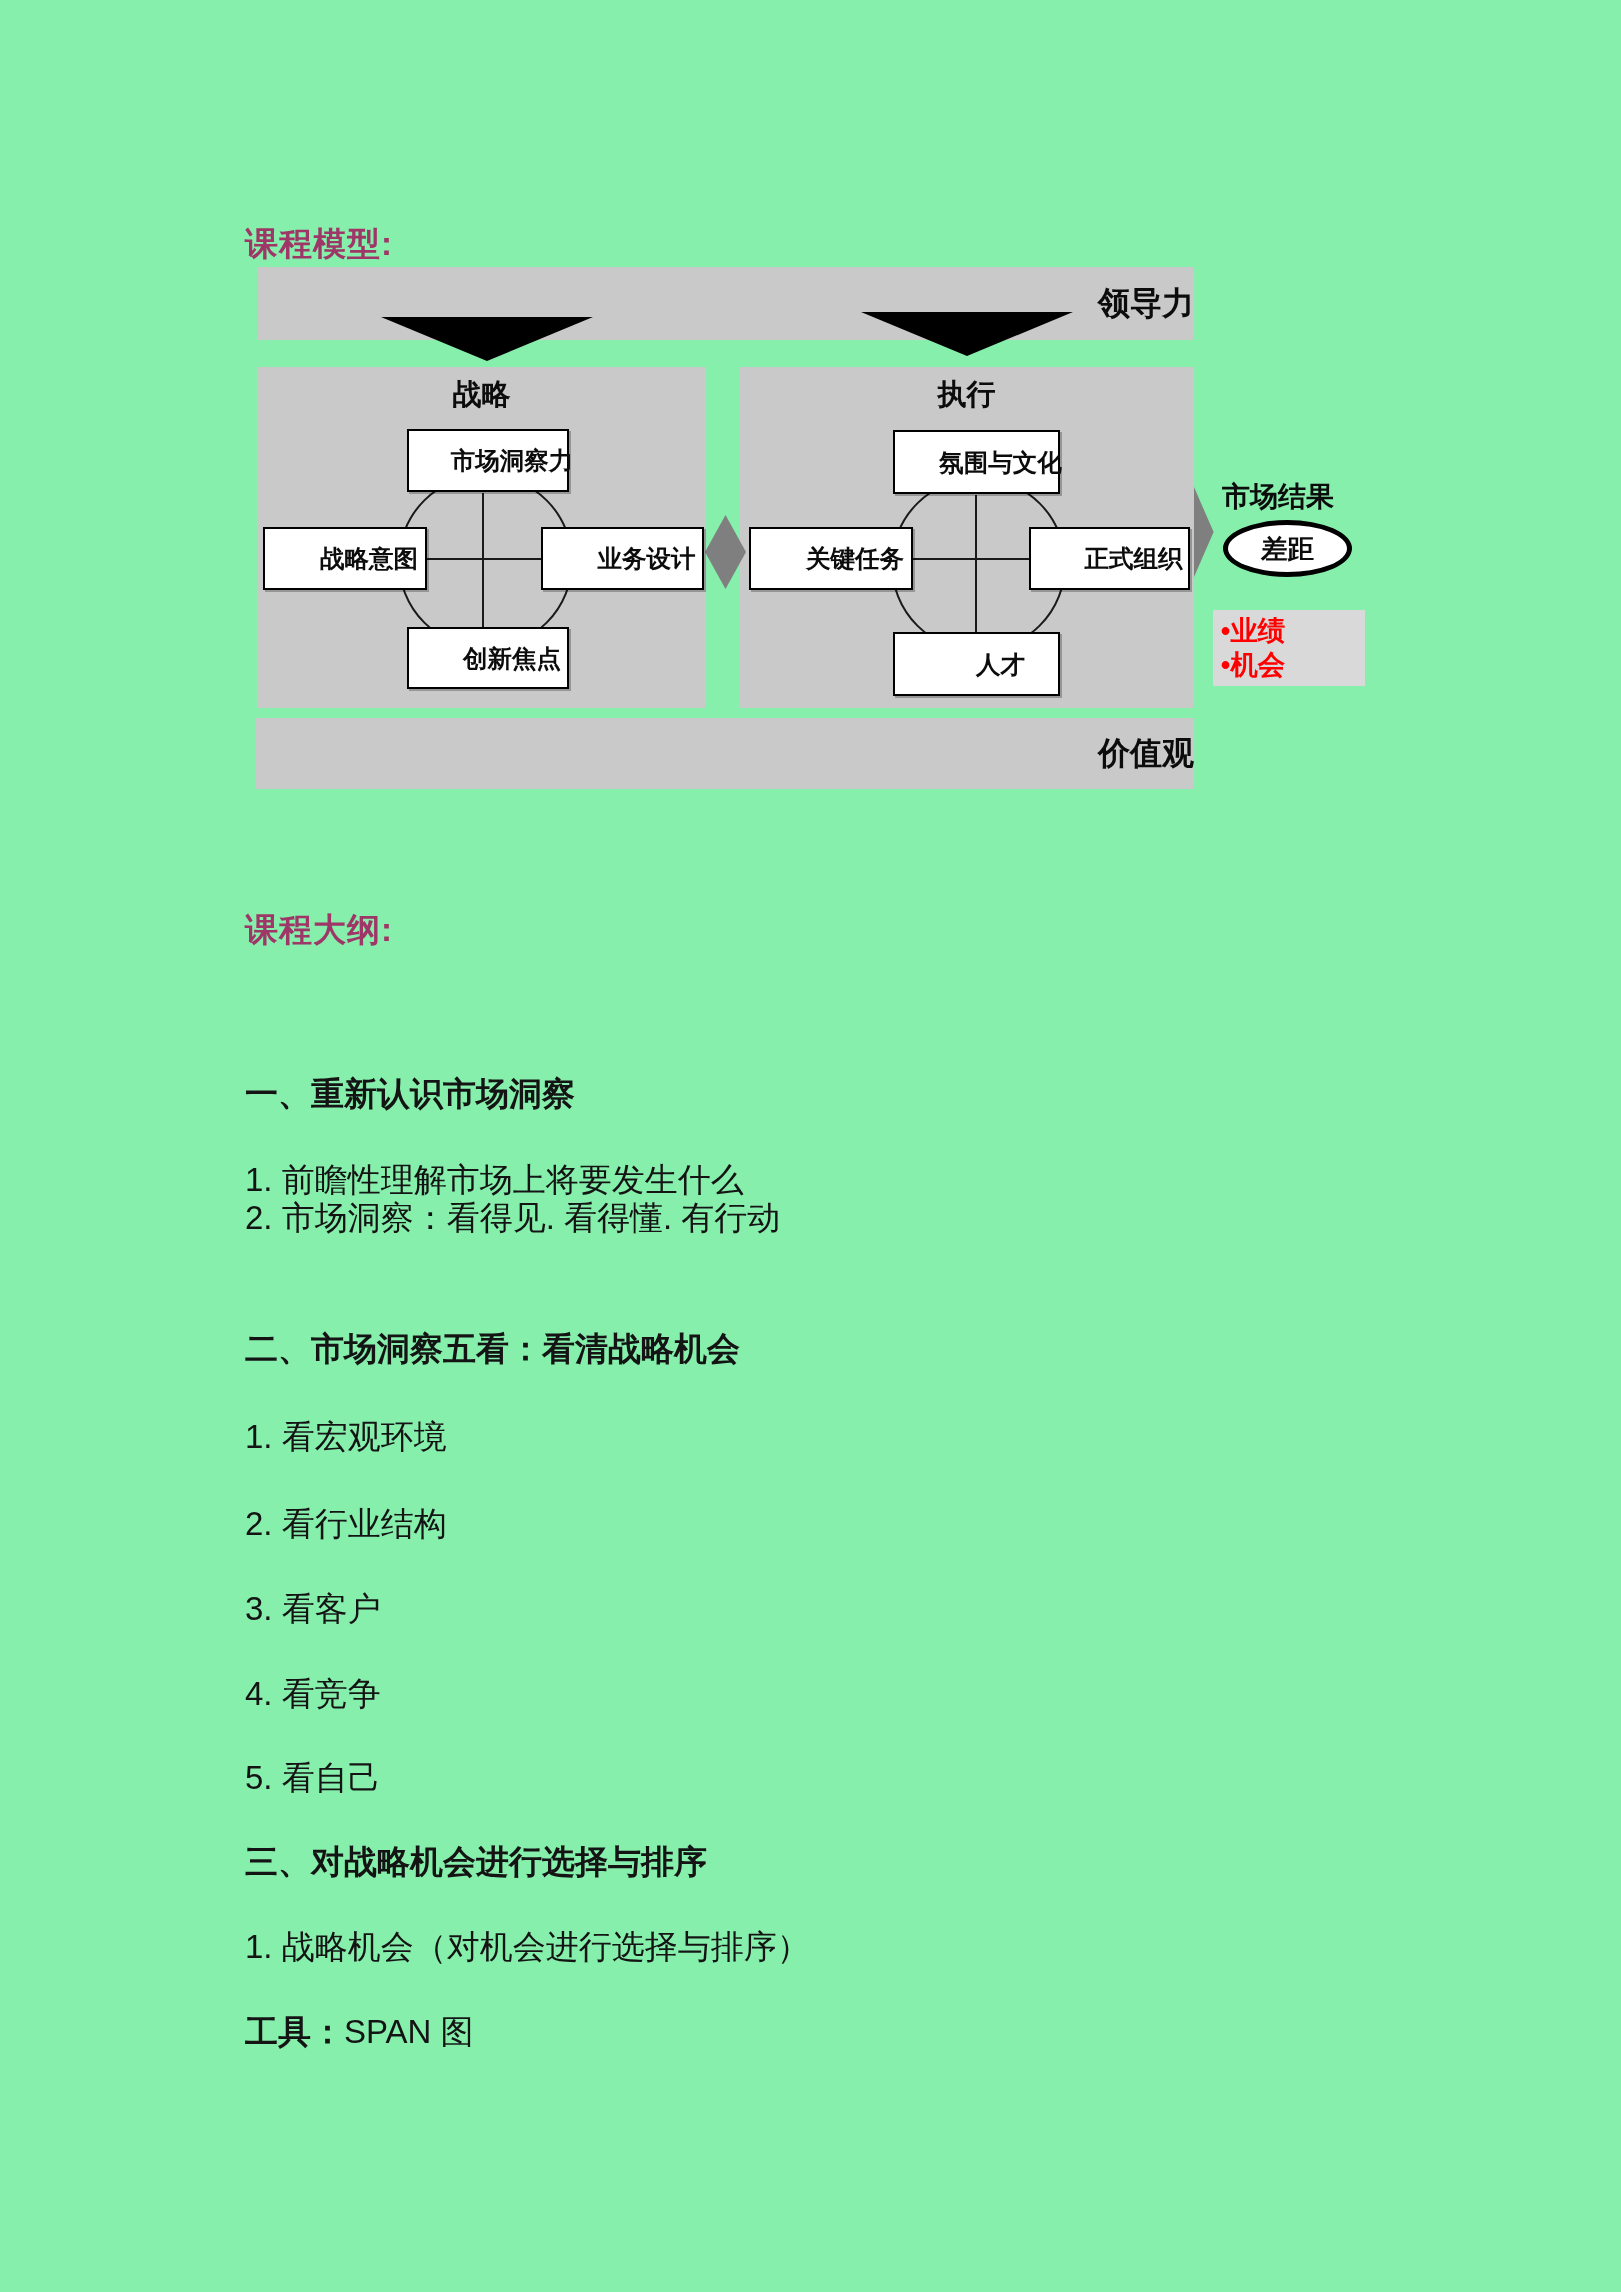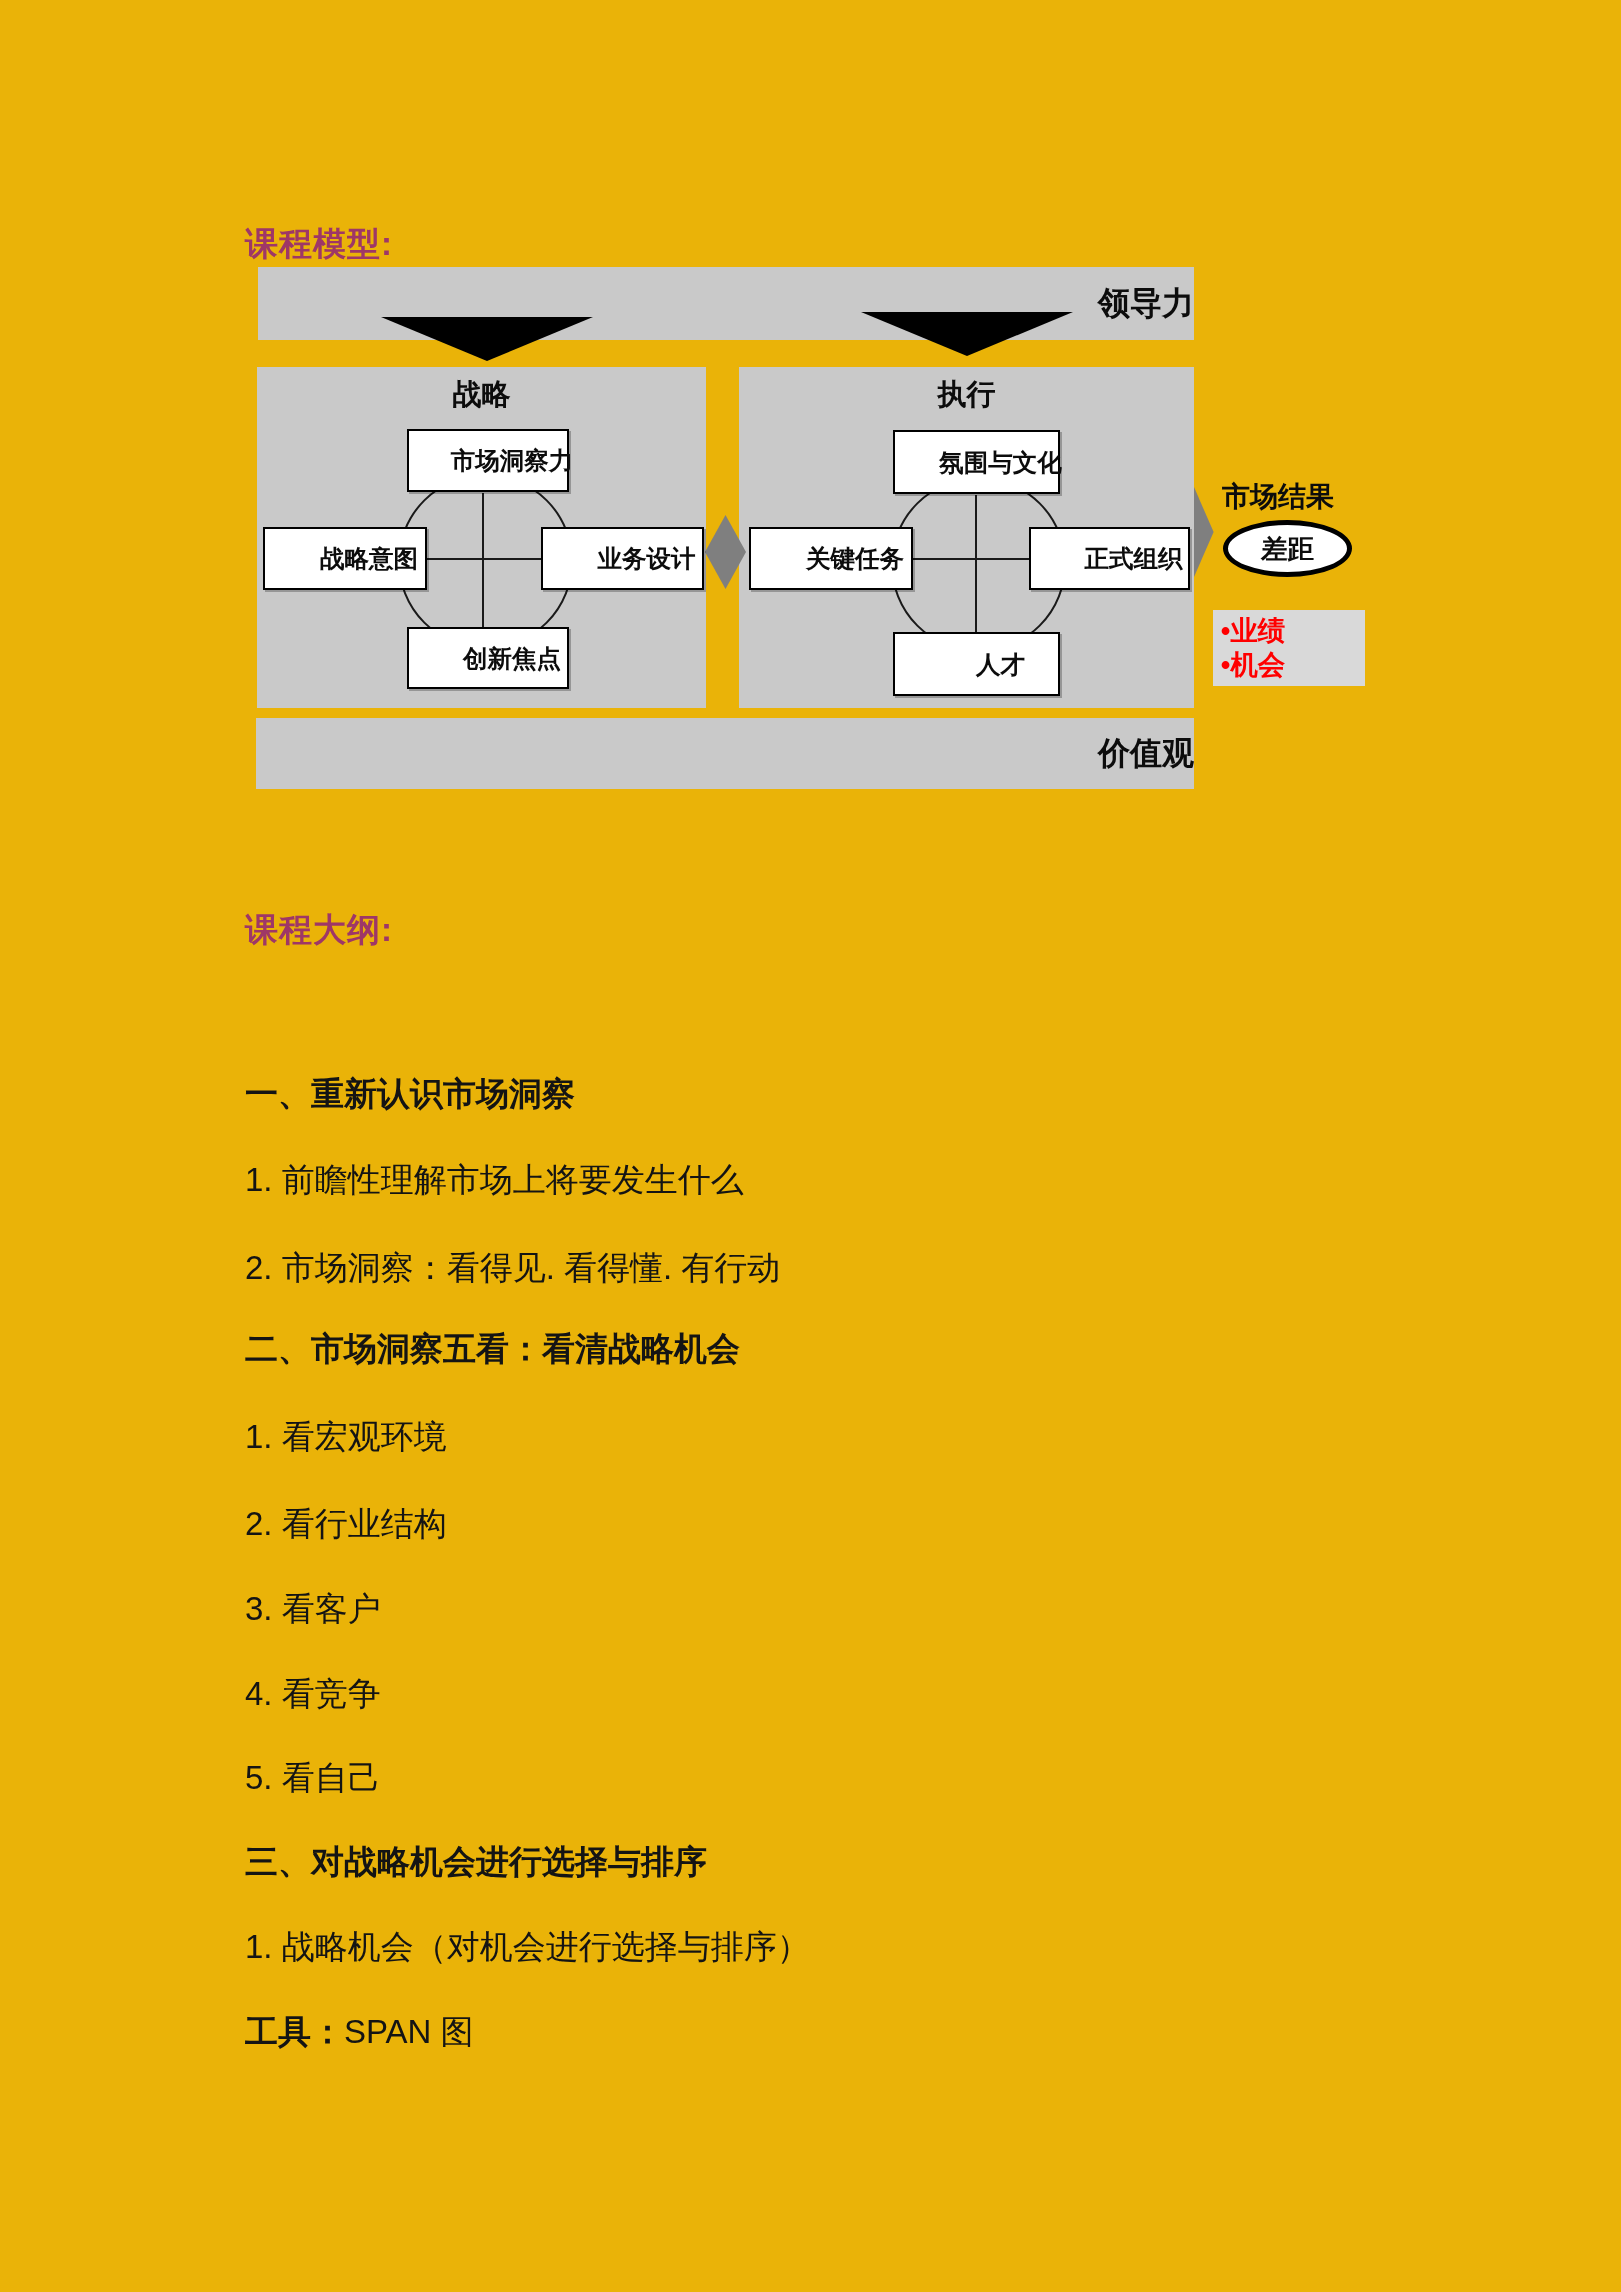--- a/index.html
+++ b/index.html
@@ -1,17 +1,17 @@
 <!DOCTYPE html>
 <html><head>
 <meta charset="utf-8">
 <style>
   html,body{margin:0;padding:0;background:#fff;}
   .page{
-    position:relative;width:1621px;height:2293px;background:#eab308;overflow:hidden;
+    position:relative;width:1621px;height:2293px;background:#86efac;overflow:hidden;
     font-family:"Liberation Sans","DejaVu Sans",sans-serif;color:#111;
   }
   .magenta-heading{
     position:absolute;left:245px;margin:0;
     font-size:33px;font-weight:700;color:#9E3767;letter-spacing:1px;white-space:nowrap;
   }
   
   .band{
     position:absolute;background:#C9C9C9;
     display:flex;align-items:center;justify-content:flex-end;
@@ -117,21 +117,21 @@
 
   <div class="band" style="left:256px;top:718px;width:938px;height:71px">
     <span>价值观</span>
   </div>
 
   <h2 class="magenta-heading" style="top:908px">课程大纲:</h2>
 
   <div class="outline">
     <p class="b" style="top:1074px">一、重新认识市场洞察</p>
     <p class="r" style="top:1160px">1. 前瞻性理解市场上将要发生什么</p>
-    <p class="r" style="top:1248px">2. 市场洞察：看得见. 看得懂. 有行动</p>
+    <p class="r" style="top:1198px">2. 市场洞察：看得见. 看得懂. 有行动</p>
     <p class="b" style="top:1329px">二、市场洞察五看：看清战略机会</p>
     <p class="r" style="top:1417px">1. 看宏观环境</p>
     <p class="r" style="top:1504px">2. 看行业结构</p>
     <p class="r" style="top:1589px">3. 看客户</p>
     <p class="r" style="top:1674px">4. 看竞争</p>
     <p class="r" style="top:1758px">5. 看自己</p>
     <p class="b" style="top:1842px">三、对战略机会进行选择与排序</p>
     <p class="r" style="top:1927px">1. 战略机会（对机会进行选择与排序）</p>
     <p style="top:2012px"><span class="b">工具：</span><span class="r">SPAN 图</span></p>
   </div>

